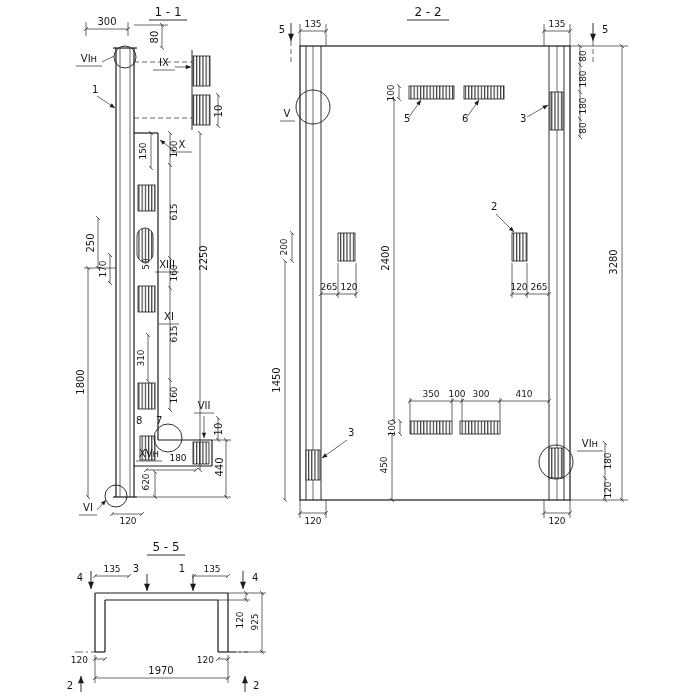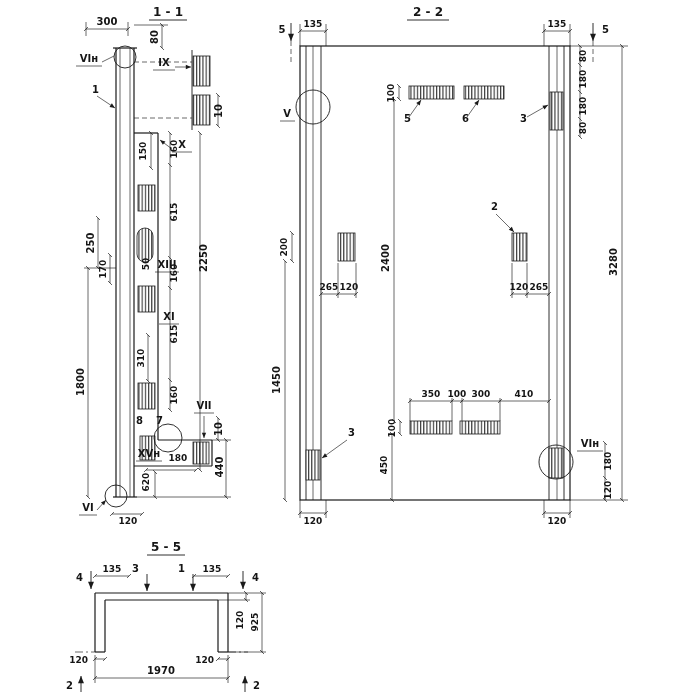--- a/index.html
+++ b/index.html
@@ -1,16 +1,16 @@
 <!DOCTYPE html>
 <html><head>
 <meta charset="utf-8">
 <style>
   html,body{margin:0;padding:0;background:#ffffff;}
-  .sheet{width:676px;height:700px;background:#ffffff;position:relative;overflow:hidden;font-weight:bold;}
+  .sheet{width:676px;height:700px;background:#ffffff;position:relative;overflow:hidden;}
   svg{display:block;}
   text{font-family:"DejaVu Sans",sans-serif;font-size:10px;fill:#151515;}
   .tt{font-size:12px;}
   .t9{font-size:9px;}
   .ln{stroke:#1a1a1a;stroke-width:1.2;fill:none;}
   .lm{stroke:#1a1a1a;stroke-width:0.9;fill:none;}
   .sd{stroke:#1a1a1a;stroke-width:0.65;fill:none;}
   .dash{stroke-dasharray:5 3;}
   .dd{stroke-dasharray:8 3 2 3;}
   .ht{fill:url(#hatch);stroke:#1a1a1a;stroke-width:0.8;}

